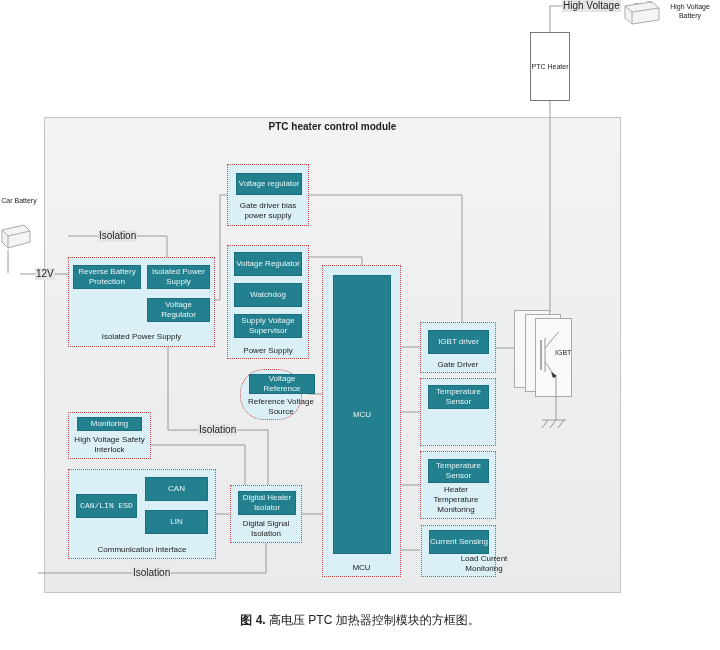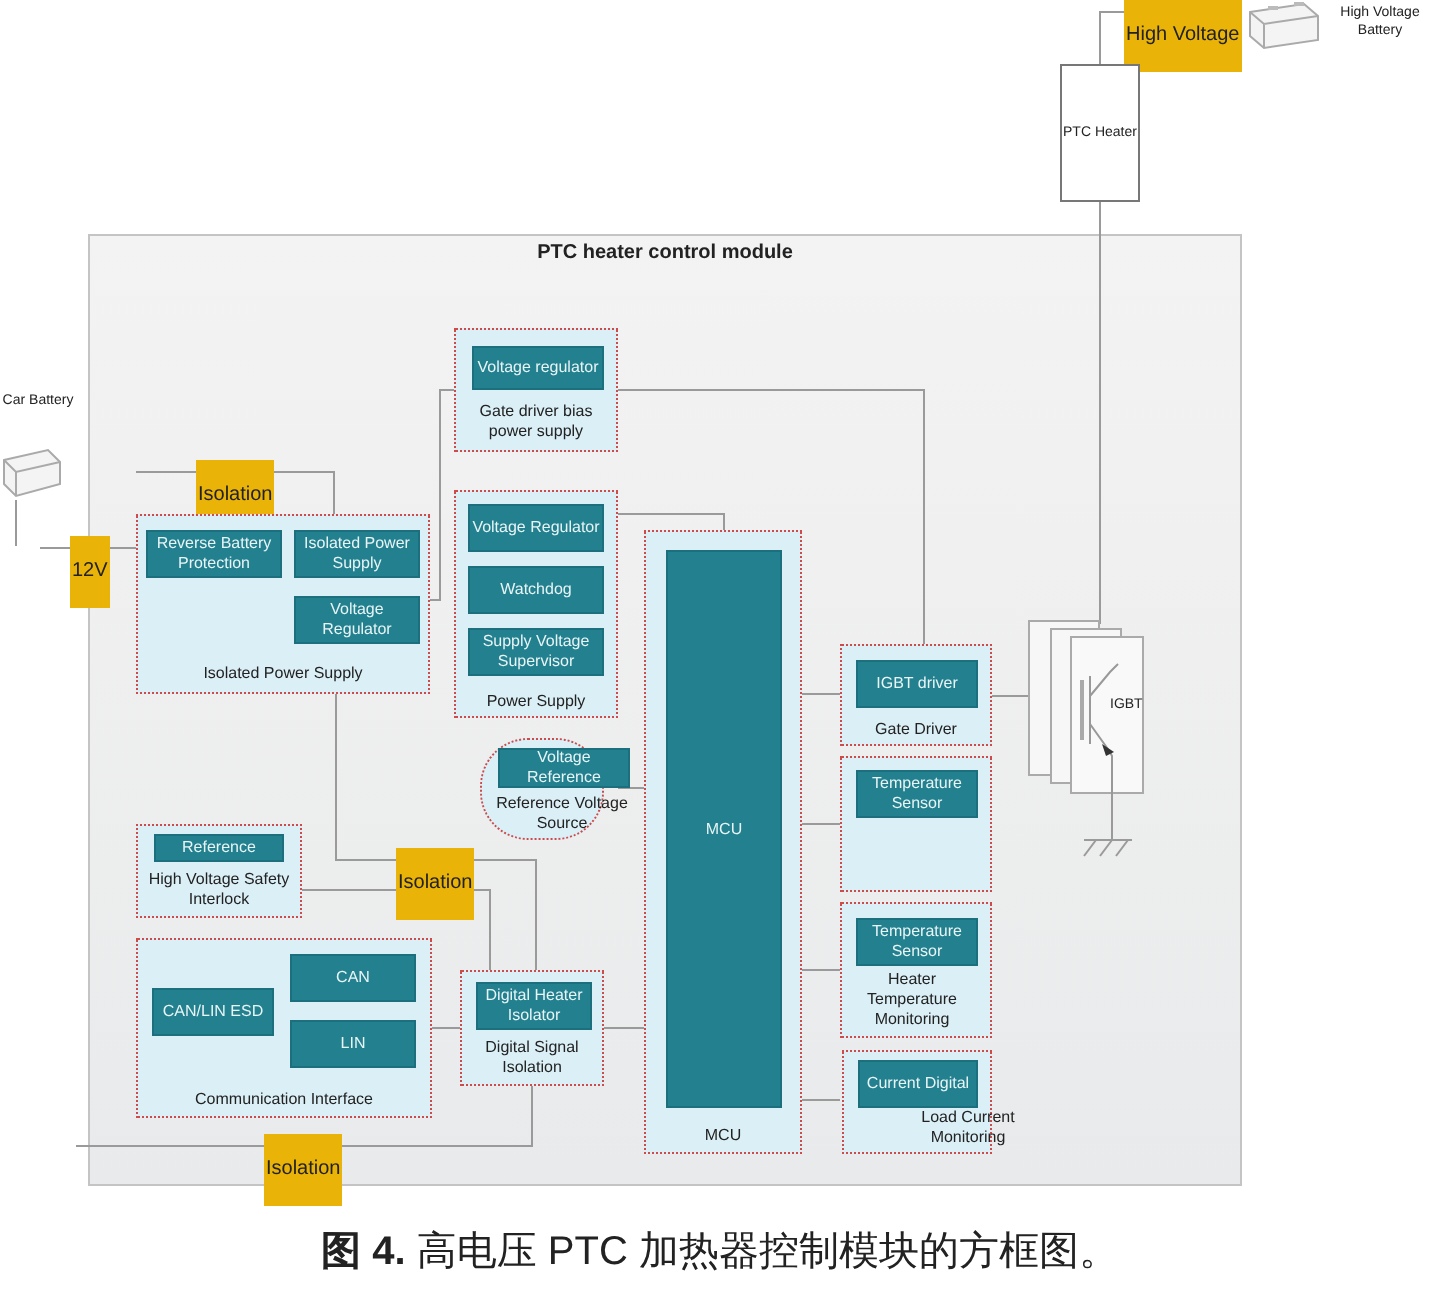--- a/index.html
+++ b/index.html
@@ -5,26 +5,26 @@
   html,body{margin:0;padding:0;background:#ffffff;}
   body{width:720px;height:650px;position:relative;overflow:hidden;font-family:"Liberation Sans",sans-serif;}
   svg#wires{position:absolute;left:0;top:0;width:720px;height:650px;}
   .abs{position:absolute;box-sizing:border-box;}
   .frame{left:44px;top:117px;width:577px;height:476px;border:1px solid #c4c4c4;
     background:linear-gradient(180deg,#f3f3f3 0%,#e9eaeb 100%);}
   .frame-title{left:44px;top:121px;width:577px;text-align:center;font-size:10px;font-weight:bold;color:#222;}
   .group{background:#dbeff6;border:1px dotted #d04a4a;}
   .blk{background:#23808f;color:#e8f4f6;font-size:8px;line-height:10px;display:flex;align-items:center;justify-content:center;text-align:center;border:1px solid #1c6f7c;}
   .glabel{font-size:8px;line-height:10px;color:#222;text-align:center;}
-  .wlabel{background:#eab308;font-size:10px;color:#222;padding:12px 1px;line-height:12px;}
+  .wlabel{background:#e5e5e5;font-size:10px;color:#222;padding:0 1px;line-height:12px;}
   .small{font-size:7px;line-height:9px;color:#222;text-align:center;}
   .ptc{left:530px;top:32px;width:40px;height:69px;border:1px solid #777;background:#fff;
     display:flex;align-items:center;justify-content:center;text-align:center;font-size:7px;line-height:9px;color:#222;}
   .igbt-card{border:1px solid #aaa;background:#f7f7f7;}
-  .caption{left:0;top:612px;width:720px;text-align:center;font-size:20px;color:#222;}
+  .caption{left:0;top:612px;width:720px;text-align:center;font-size:12px;color:#222;}
   .caption b{font-weight:bold;}
 </style>
 </head>
 <body>
 
 <div class="abs frame"></div>
 <div class="abs frame-title">PTC heater control module</div>
 
 <svg id="wires">
   <g stroke="#9a9a9a" stroke-width="1" fill="none">
@@ -129,31 +129,31 @@
 <div class="abs group" style="left:420px;top:378px;width:76px;height:68px;">
   <div class="abs blk" style="left:7px;top:6px;width:61px;height:24px;">Temperature Sensor</div>
 </div>
 
 <div class="abs group" style="left:420px;top:451px;width:76px;height:68px;">
   <div class="abs blk" style="left:7px;top:7px;width:61px;height:24px;">Temperature Sensor</div>
   <div class="abs glabel" style="left:0px;top:33px;width:70px;">Heater Temperature Monitoring</div>
 </div>
 
 <div class="abs group" style="left:421px;top:525px;width:75px;height:52px;">
-  <div class="abs blk" style="left:7px;top:4px;width:60px;height:24px;">Current Digital</div>
+  <div class="abs blk" style="left:7px;top:4px;width:60px;height:24px;">Current Sensing</div>
   <div class="abs glabel" style="left:0px;top:28px;width:95px;padding-left:29px;">Load Current Monitoring</div>
 </div>
 
 <div class="abs group" style="left:68px;top:412px;width:83px;height:47px;">
-  <div class="abs blk" style="left:8px;top:4px;width:65px;height:14px;">Reference</div>
+  <div class="abs blk" style="left:8px;top:4px;width:65px;height:14px;">Monitoring</div>
   <div class="abs glabel" style="left:0px;top:22px;width:81px;">High Voltage Safety Interlock</div>
 </div>
 
 <div class="abs group" style="left:68px;top:469px;width:148px;height:90px;">
-  <div class="abs blk" style="left:7px;top:24px;width:61px;height:24px;">CAN/LIN ESD</div>
+  <div class="abs blk" style="left:7px;top:24px;width:61px;height:24px;font-family:Liberation Mono, monospace;">CAN/LIN ESD</div>
   <div class="abs blk" style="left:76px;top:7px;width:63px;height:24px;">CAN</div>
   <div class="abs blk" style="left:76px;top:40px;width:63px;height:24px;">LIN</div>
   <div class="abs glabel" style="left:0px;top:75px;width:146px;">Communication Interface</div>
 </div>
 
 <div class="abs group" style="left:230px;top:485px;width:72px;height:58px;">
   <div class="abs blk" style="left:7px;top:5px;width:58px;height:24px;">Digital Heater Isolator</div>
   <div class="abs glabel" style="left:0px;top:33px;width:70px;">Digital Signal Isolation</div>
 </div>
 

